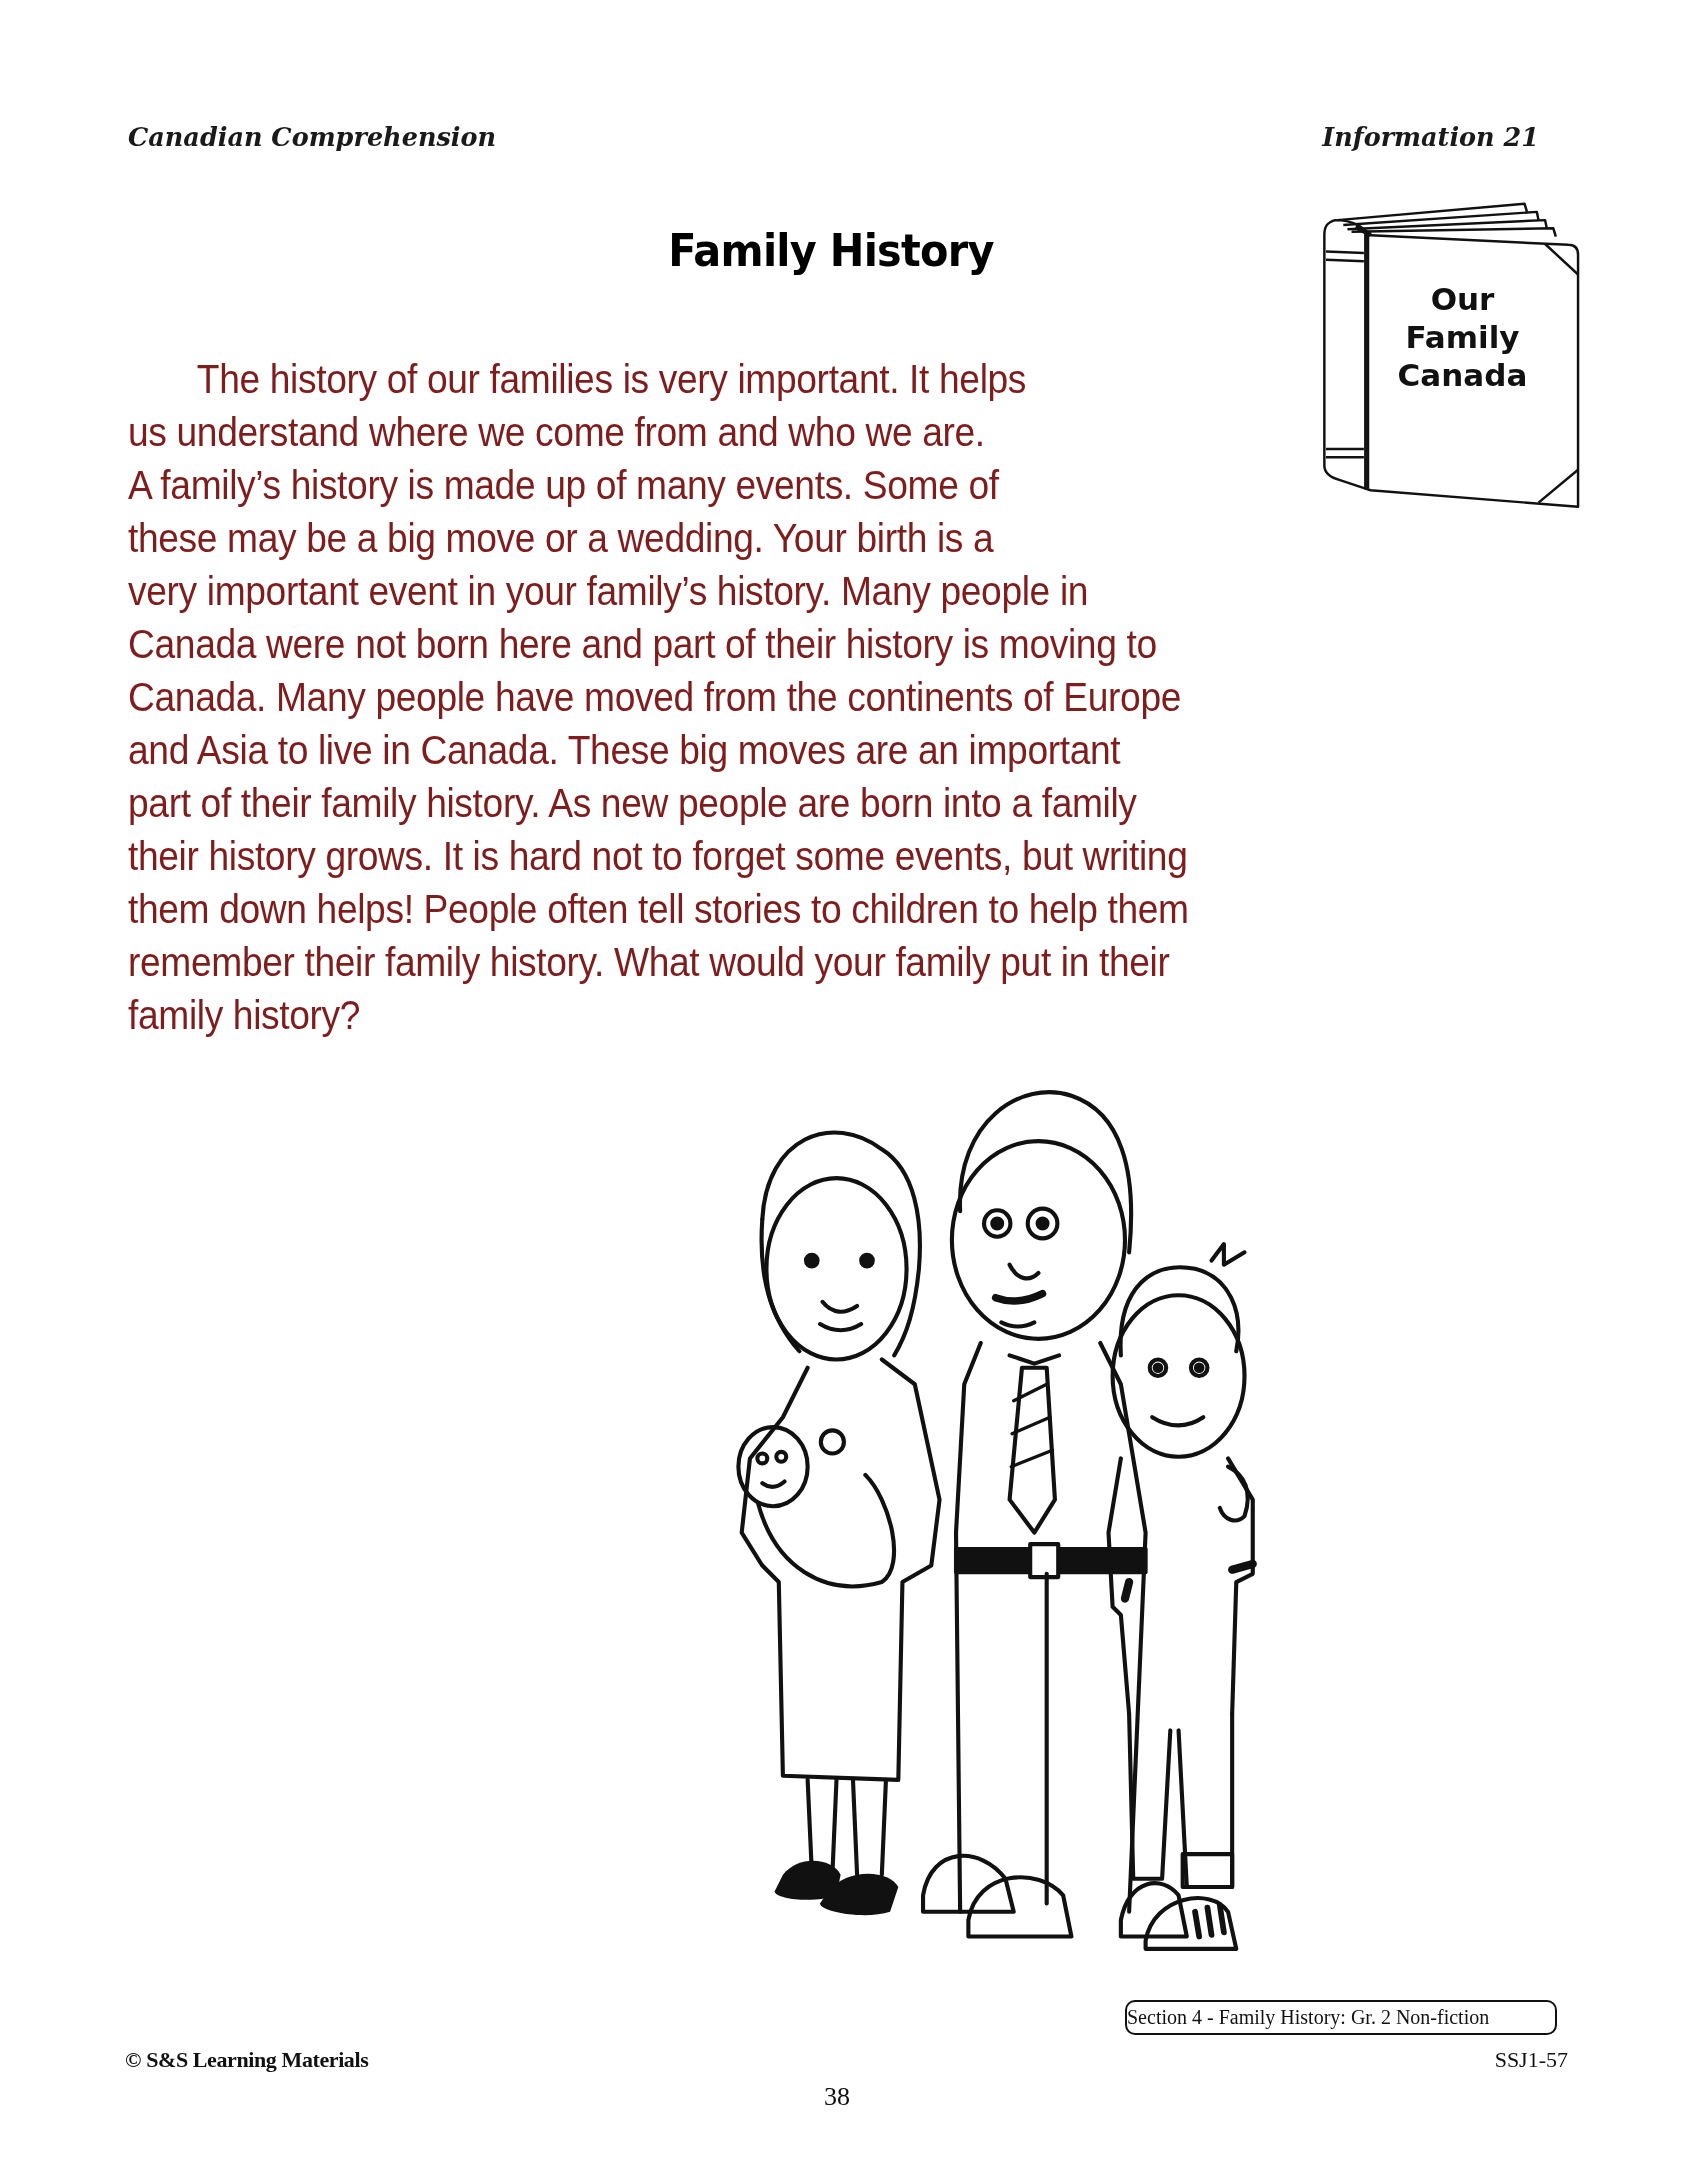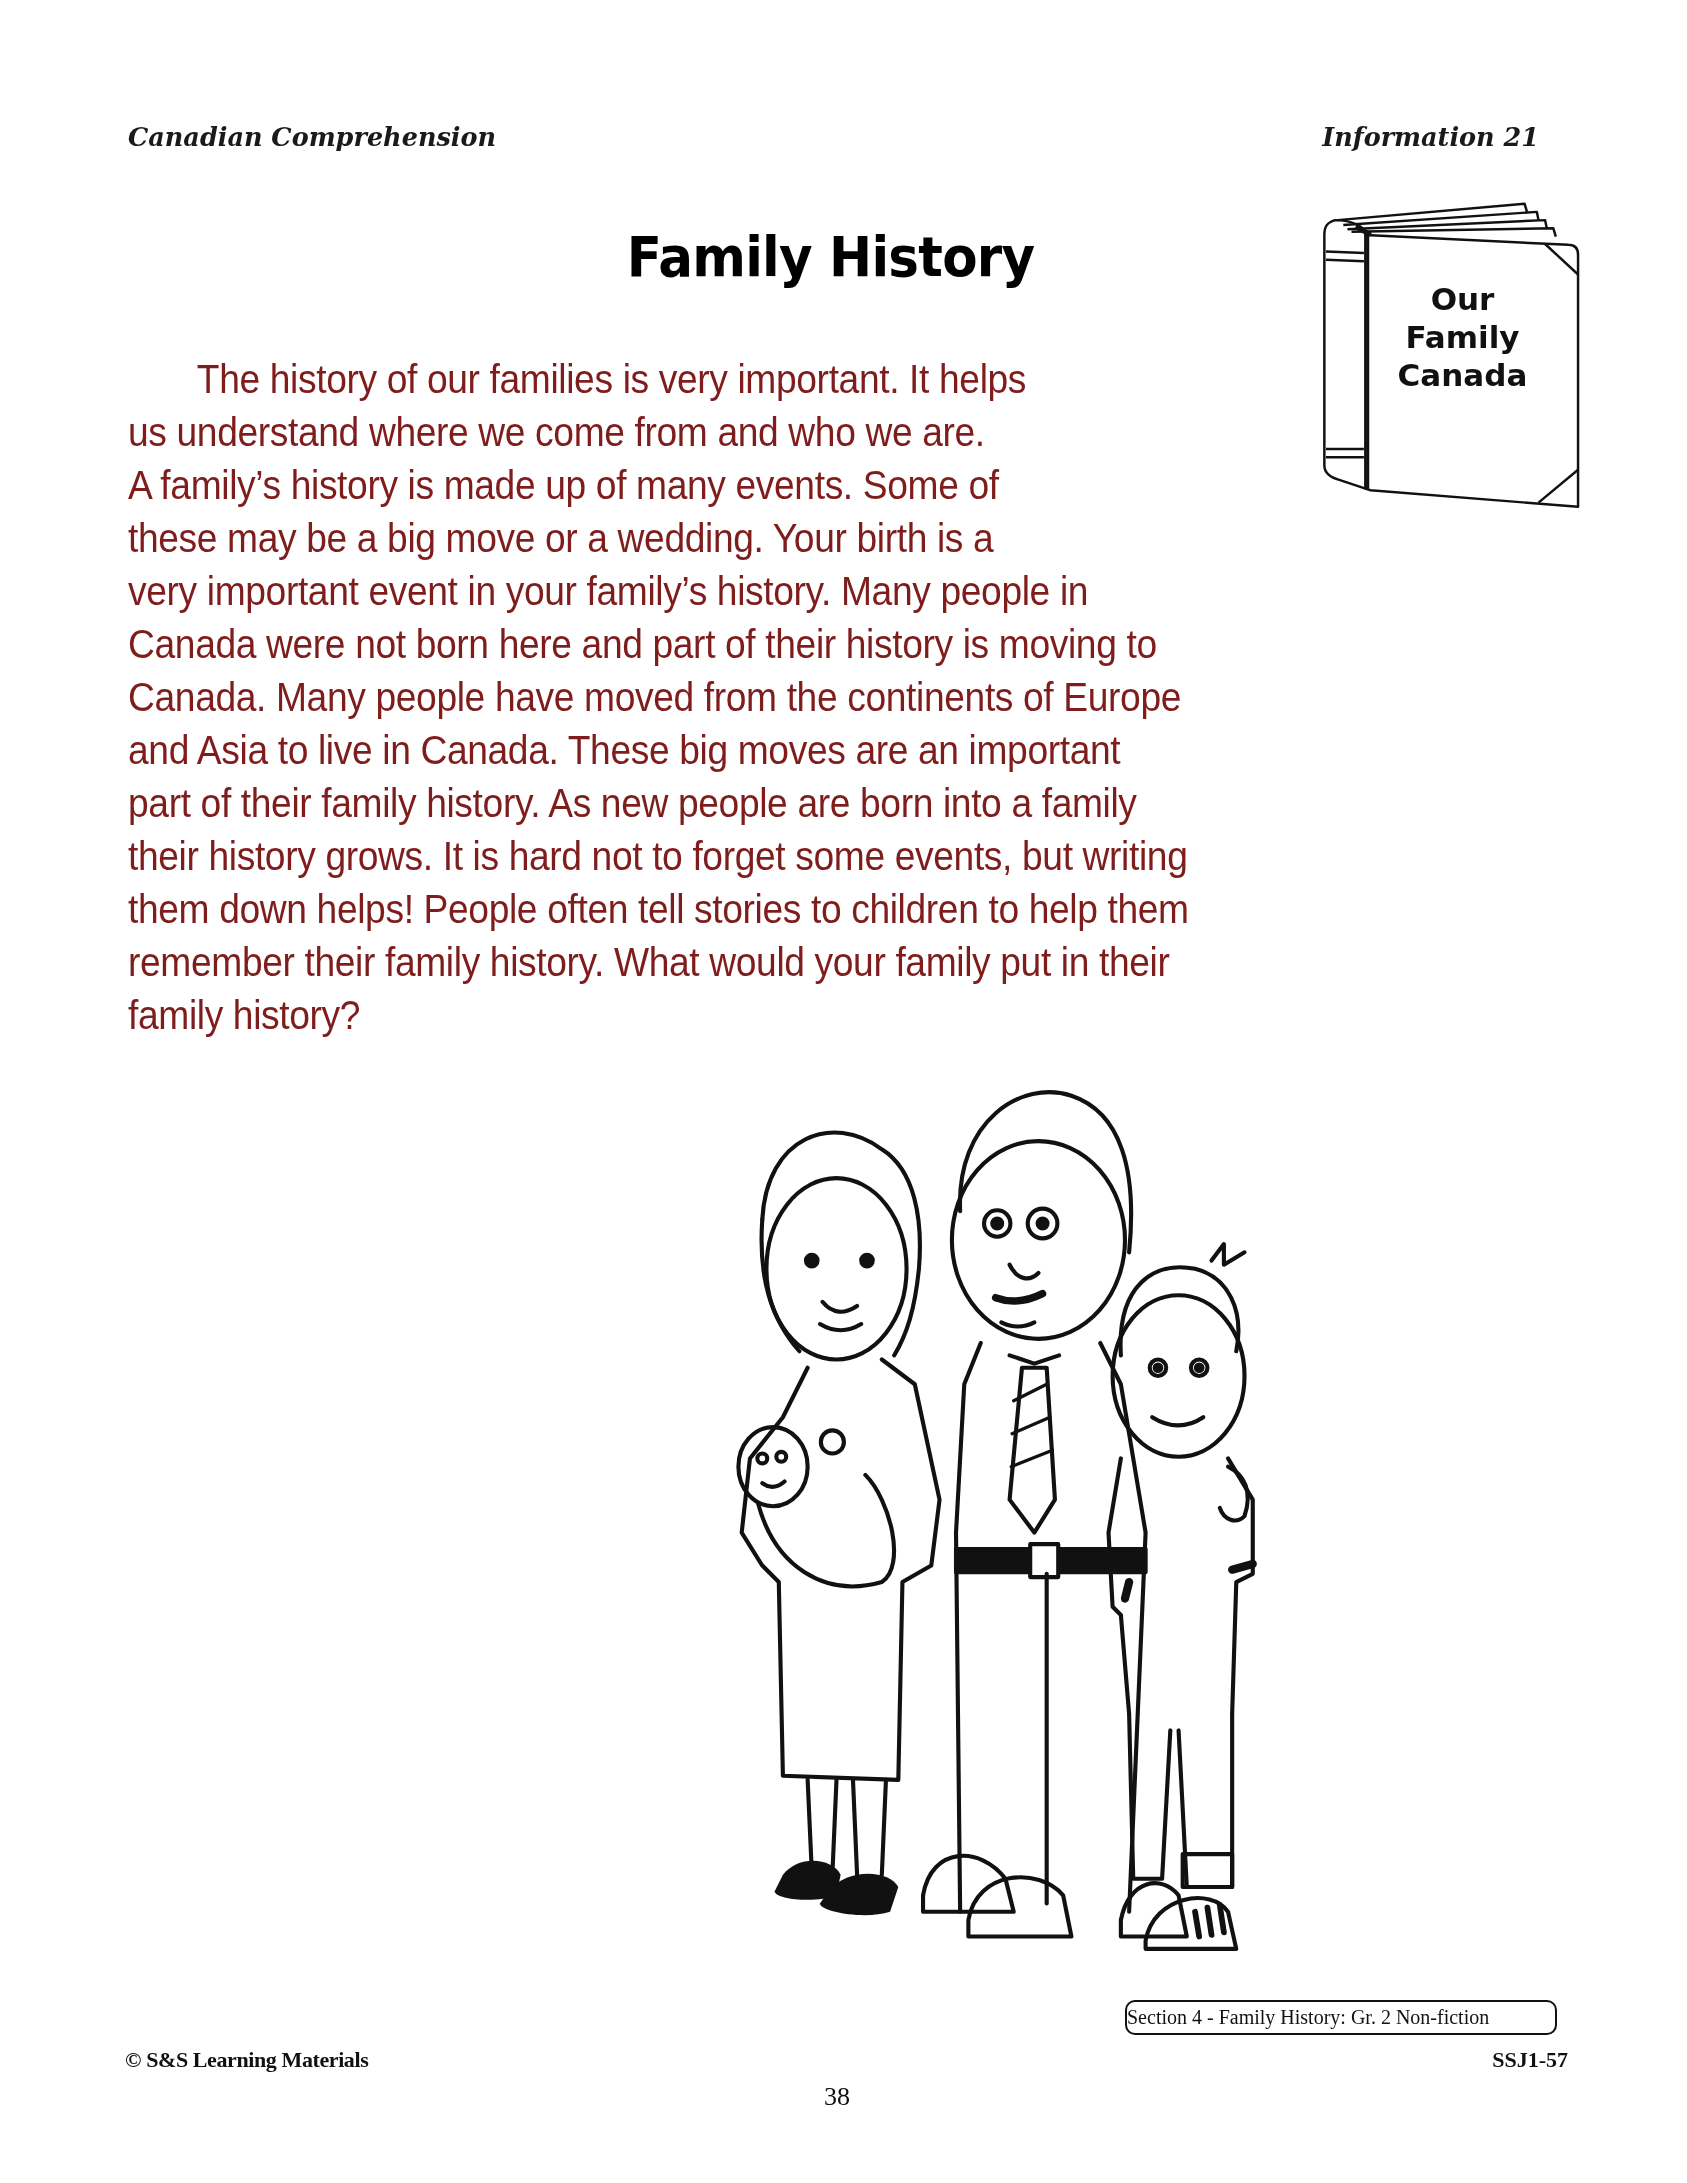--- a/index.html
+++ b/index.html
@@ -1,32 +1,32 @@
 <!DOCTYPE html>
 <html style="font-size:13px"><head>
 <meta charset="utf-8">
 <style>
   html, body { margin:0; padding:0; background:#ffffff; }
   body { width:1687px; height:2183px; position:relative; overflow:hidden; color:#111; }
   .hdr { position:absolute; top:122px; font-family:"DejaVu Serif", serif; font-style:italic; font-weight:bold; font-size:25.5px; color:#1a1a1a; }
   .hdr-left { left:128px;text-align:center; }
   .hdr-right { right:148px; }
-  .title { position:absolute; top:224px; left:0; width:1687px; text-align:center; font-family:"DejaVu Sans", sans-serif; font-weight:bold; font-size:56px; letter-spacing:-0.8px; color:#000; }
+  .title { position:absolute; top:224px; left:0; width:1687px; text-align:center; font-family:"DejaVu Sans", sans-serif; font-weight:bold; font-size:45px; letter-spacing:-0.8px; color:#000; }
   .title span { display:inline-block; transform:scaleX(0.92); margin-left:-25px; }
   .body-text { position:absolute; left:128px; top:353px; width:1508px; font-family:"Liberation Sans Narrow","Liberation Sans", sans-serif; font-size:40px; line-height:53px; color:#7f1d1d; letter-spacing:-0.4px; }
   .line { white-space:nowrap; display:block; transform-origin:left center; transform:scaleX(0.93); }
   .line.indent { padding-left:74px; }
   .book { position:absolute; left:1306px; top:202px; width:297px; height:313px; }
   .book-text { position:absolute; left:1368px; top:280px; width:189px; text-align:center; font-family:"DejaVu Sans", sans-serif; font-weight:bold; font-size:31px; line-height:38px; color:#111; }
   .illus { position:absolute; left:684px; top:1071px; width:577px; height:882px; }
   .section-box { position:absolute; left:1125px; top:2000px; width:428px; height:31px; border:2.1px solid #111; border-radius:10px; font-family:"Liberation Serif", serif; font-size:20px; line-height:31px; text-align:left; color:#111; white-space:nowrap; }
   .ftr { position:absolute; top:2047px; font-family:"Liberation Serif", serif; font-size:22px; color:#111; }
   .ftr-left { left:125px; font-weight:bold; letter-spacing:-0.4px; }
   .ftr-center { left:824px; font-size:26px; top:2042px;margin-top:40px; }
-  .ftr-right { right:119px; font-weight:bold;margin-left:42px; }
+  .ftr-right { right:119px; font-weight:normal;margin-left:42px; }
 </style>
 </head>
 <body>
 
 <div class="hdr hdr-left">Canadian Comprehension</div>
 <div class="hdr hdr-right">Information 21</div>
 
 <div class="title"><span>Family History</span></div>
 
 <svg class="book" viewBox="0 0 360 380" xmlns="http://www.w3.org/2000/svg">

